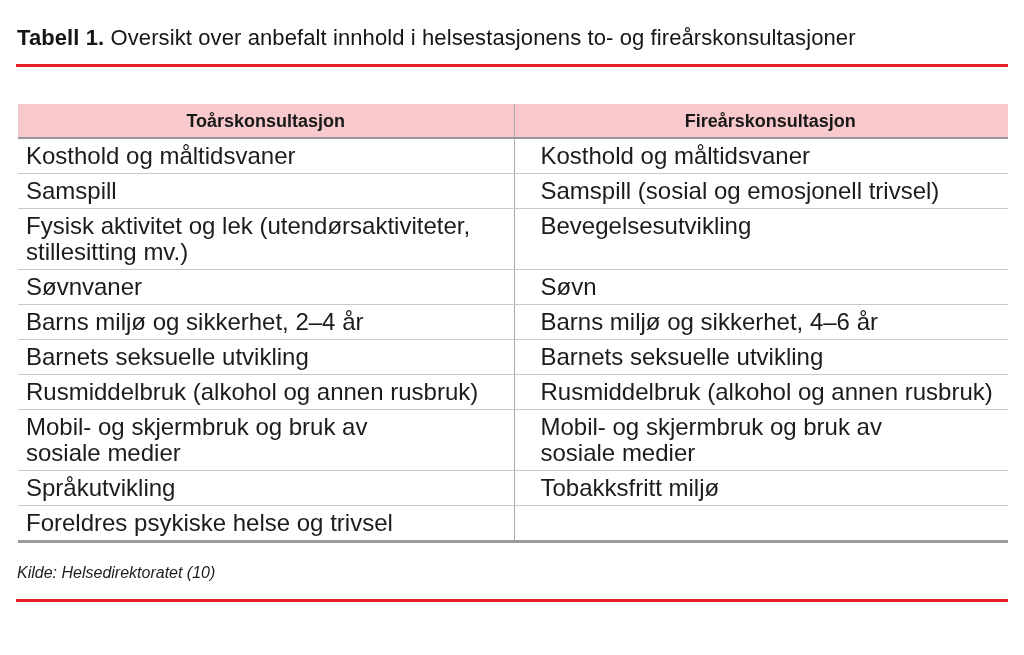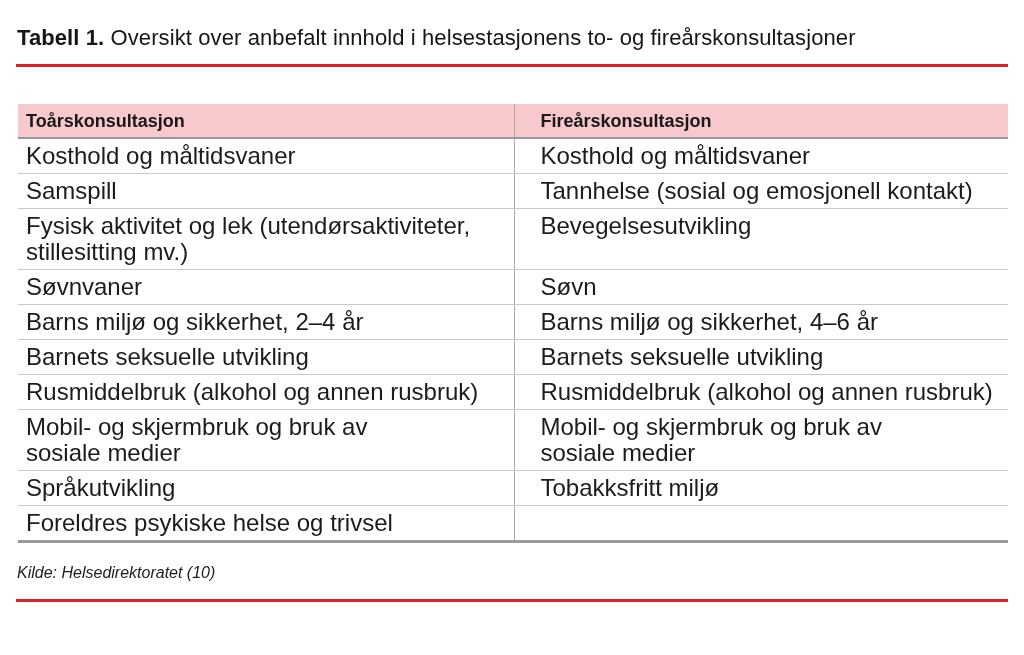--- a/index.html
+++ b/index.html
@@ -38,21 +38,21 @@
   table.consult-table {
     margin: 37px 0 0 2px;
     width: 990px;
     border-collapse: collapse;
     table-layout: fixed;
   }
   .col-left  { width: 496px; }
   .col-right { width: 494px; }
   .consult-table th {
     background: #f8c9cc;
-    text-align: left;
+    text-align: center;
     font-size: 18px;
     font-weight: 700;
     color: #191919;
     line-height: 26px;
     padding: 4px 8px 3px 8px;
     border-bottom: 2px solid #98969a;
     vertical-align: middle;
   }
   .consult-table td {
     font-size: 24px;
@@ -113,21 +113,21 @@
           </td>
         <td class="cell-right">
             <span class="cell-text">Kosthold og måltidsvaner</span>
           </td>
       </tr>
       <tr>
         <td class="cell-left">
             <span class="cell-text">Samspill</span>
           </td>
         <td class="cell-right">
-            <span class="cell-text">Tannhelse (sosial og emosjonell kontakt)</span>
+            <span class="cell-text">Samspill (sosial og emosjonell trivsel)</span>
           </td>
       </tr>
       <tr>
         <td class="cell-left">
             <span class="cell-text">Fysisk aktivitet og lek (utendørsaktiviteter, stillesitting mv.)</span>
           </td>
         <td class="cell-right">
             <span class="cell-text">Bevegelsesutvikling</span>
           </td>
       </tr>

